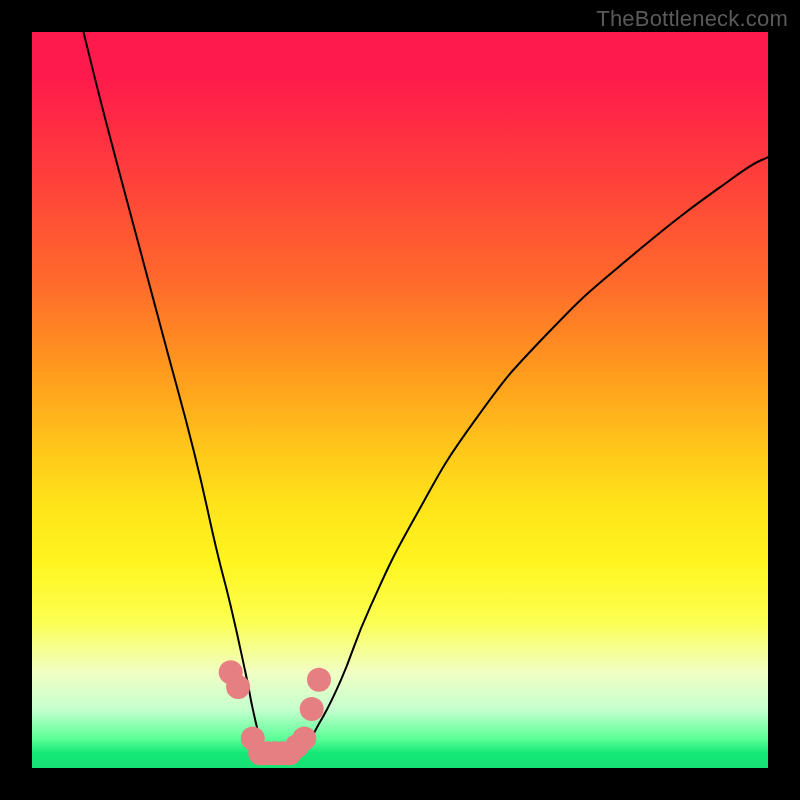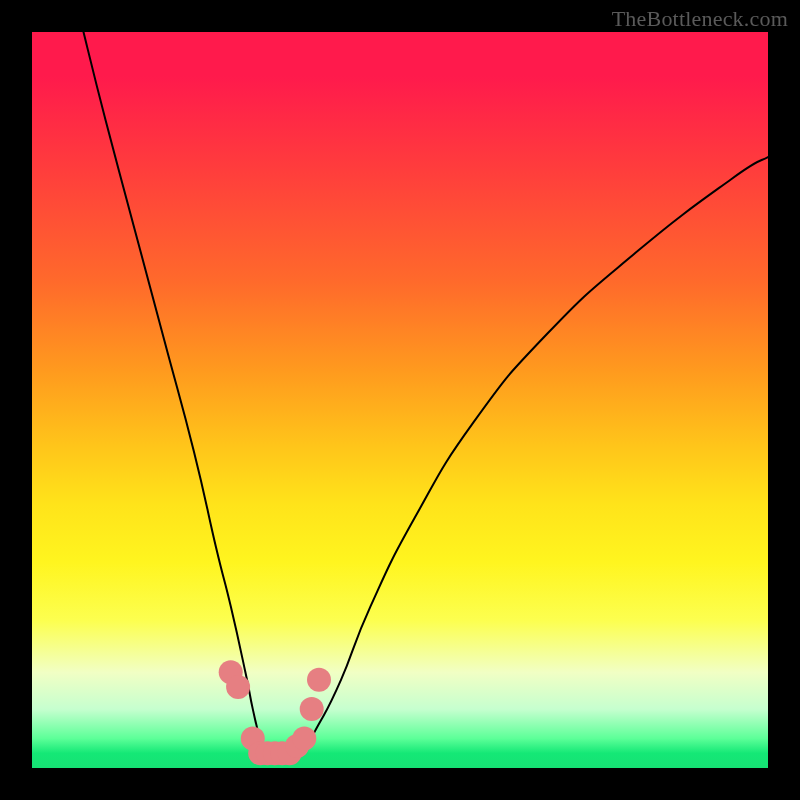--- a/index.html
+++ b/index.html
@@ -9,21 +9,20 @@
     height: 800px;
     overflow: hidden;
     background: #000;
     font-family: Arial, Helvetica, sans-serif;
   }
   .frame {
     position: relative;
     width: 800px;
     height: 744px;
     background: #000;
-    font-family: Liberation Serif, serif;
   }
   .plot {
     position: absolute;
     left: 32px;
     top: 32px;
     width: 736px;
     height: 736px;
     background: linear-gradient(
       to bottom,
       #ff1a4c 0%,

